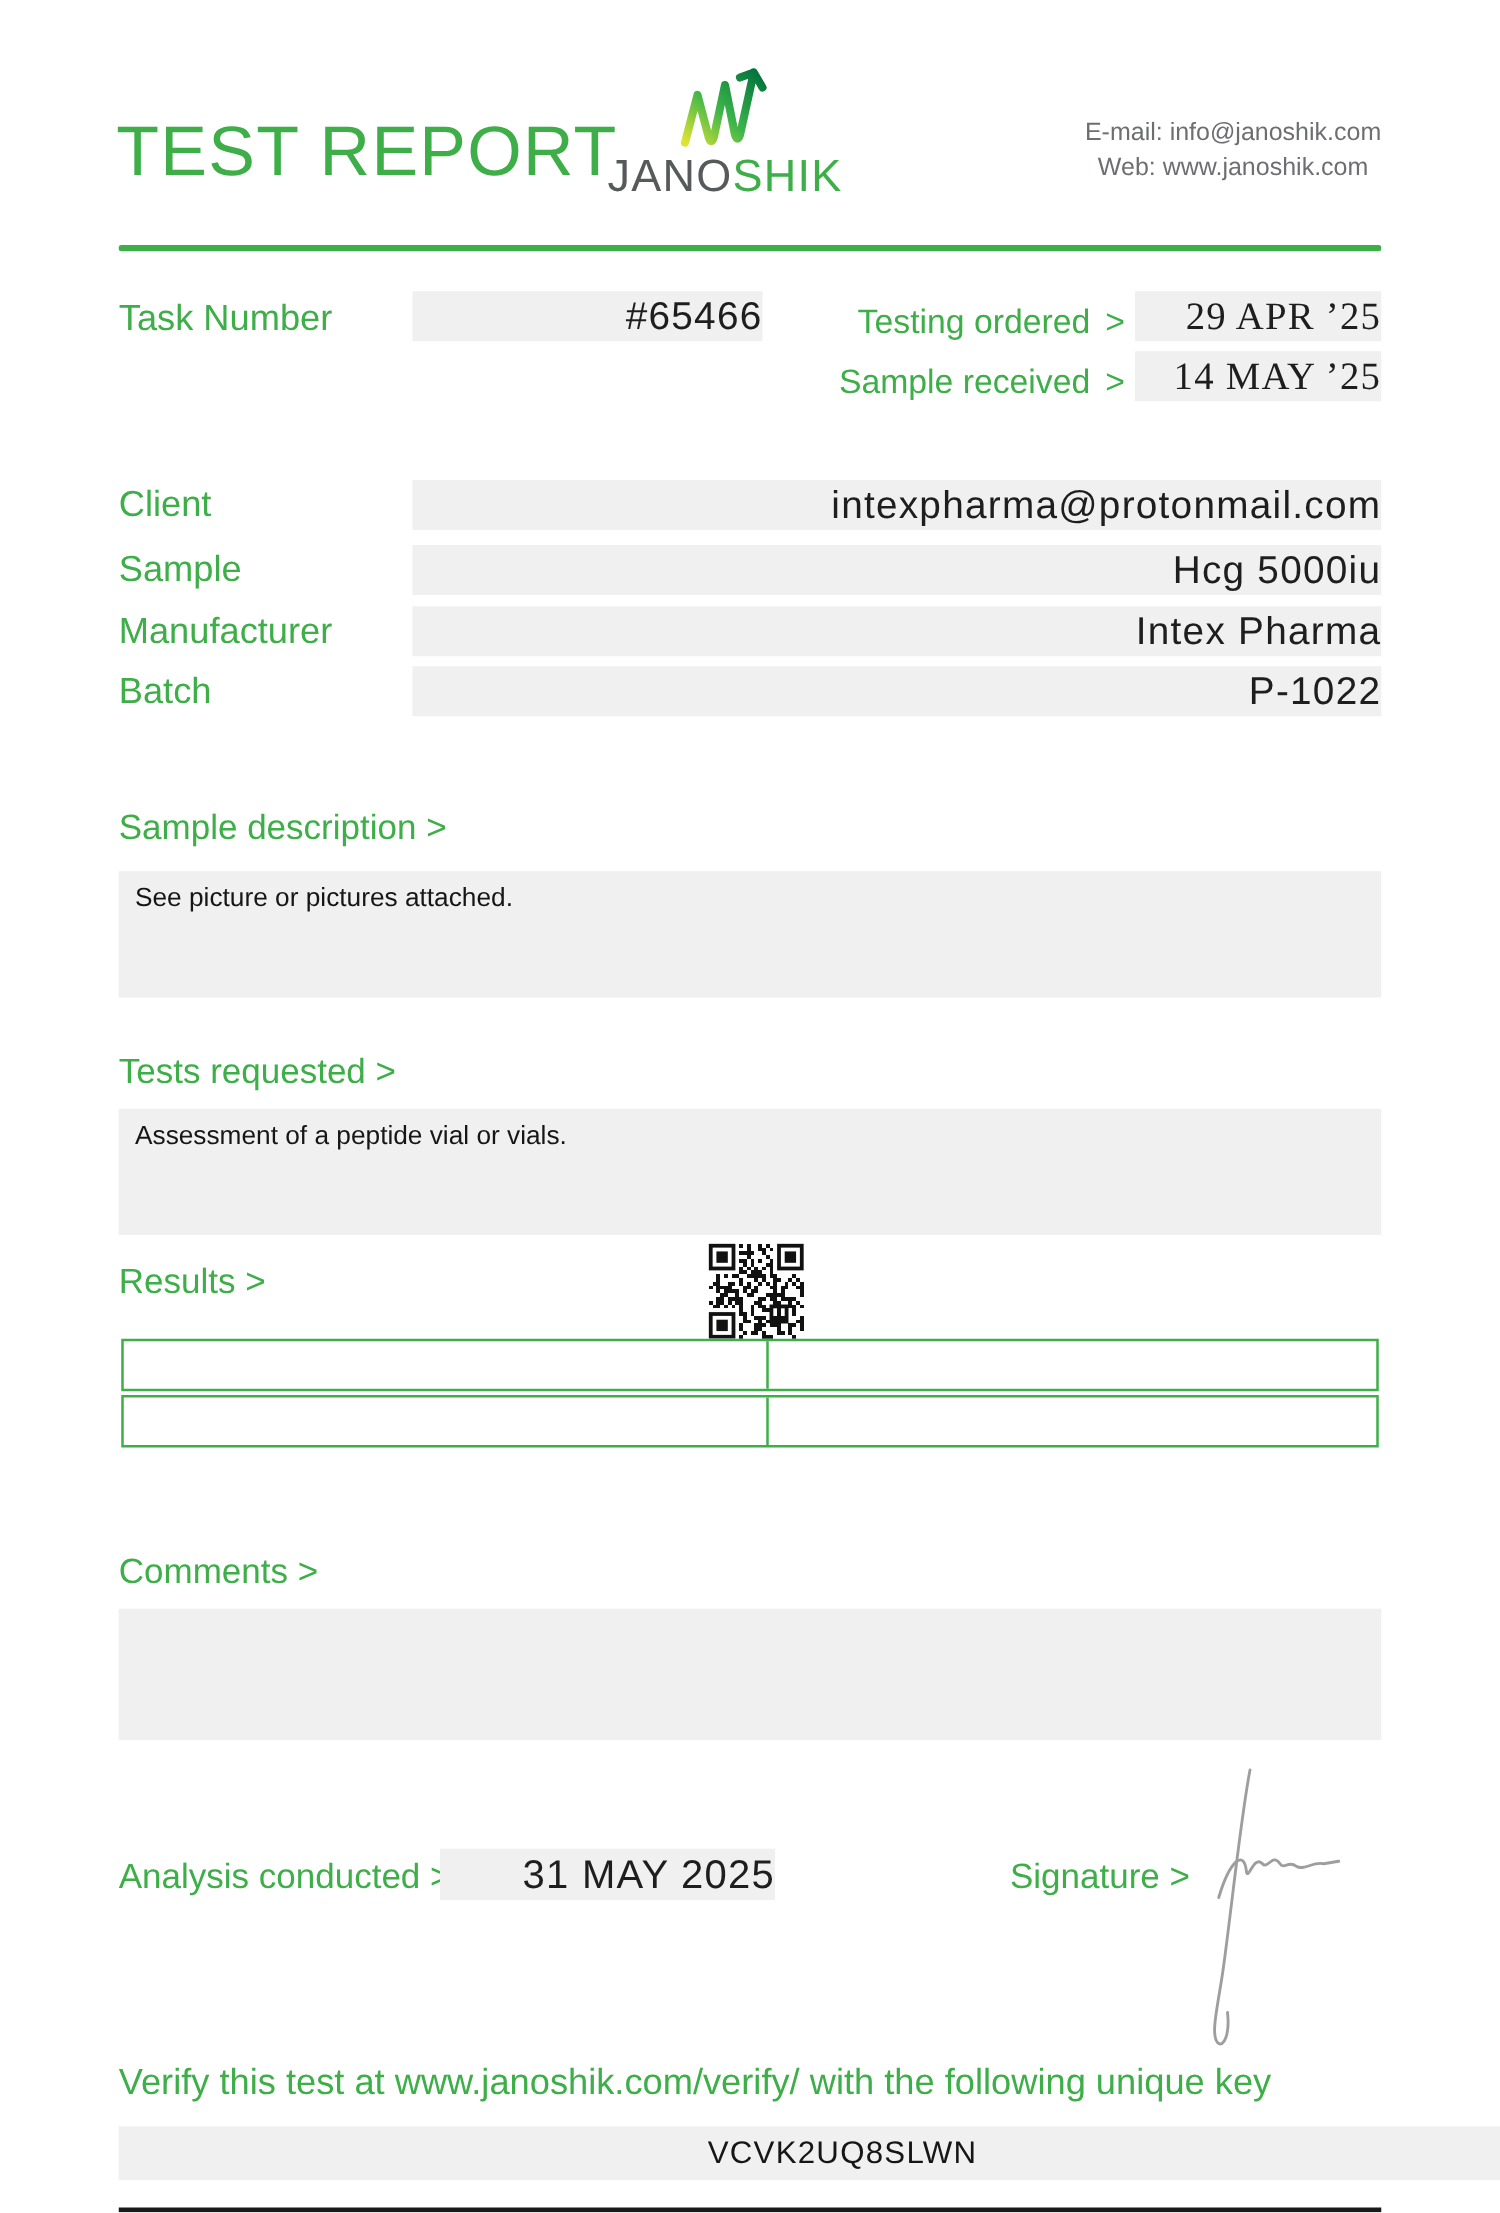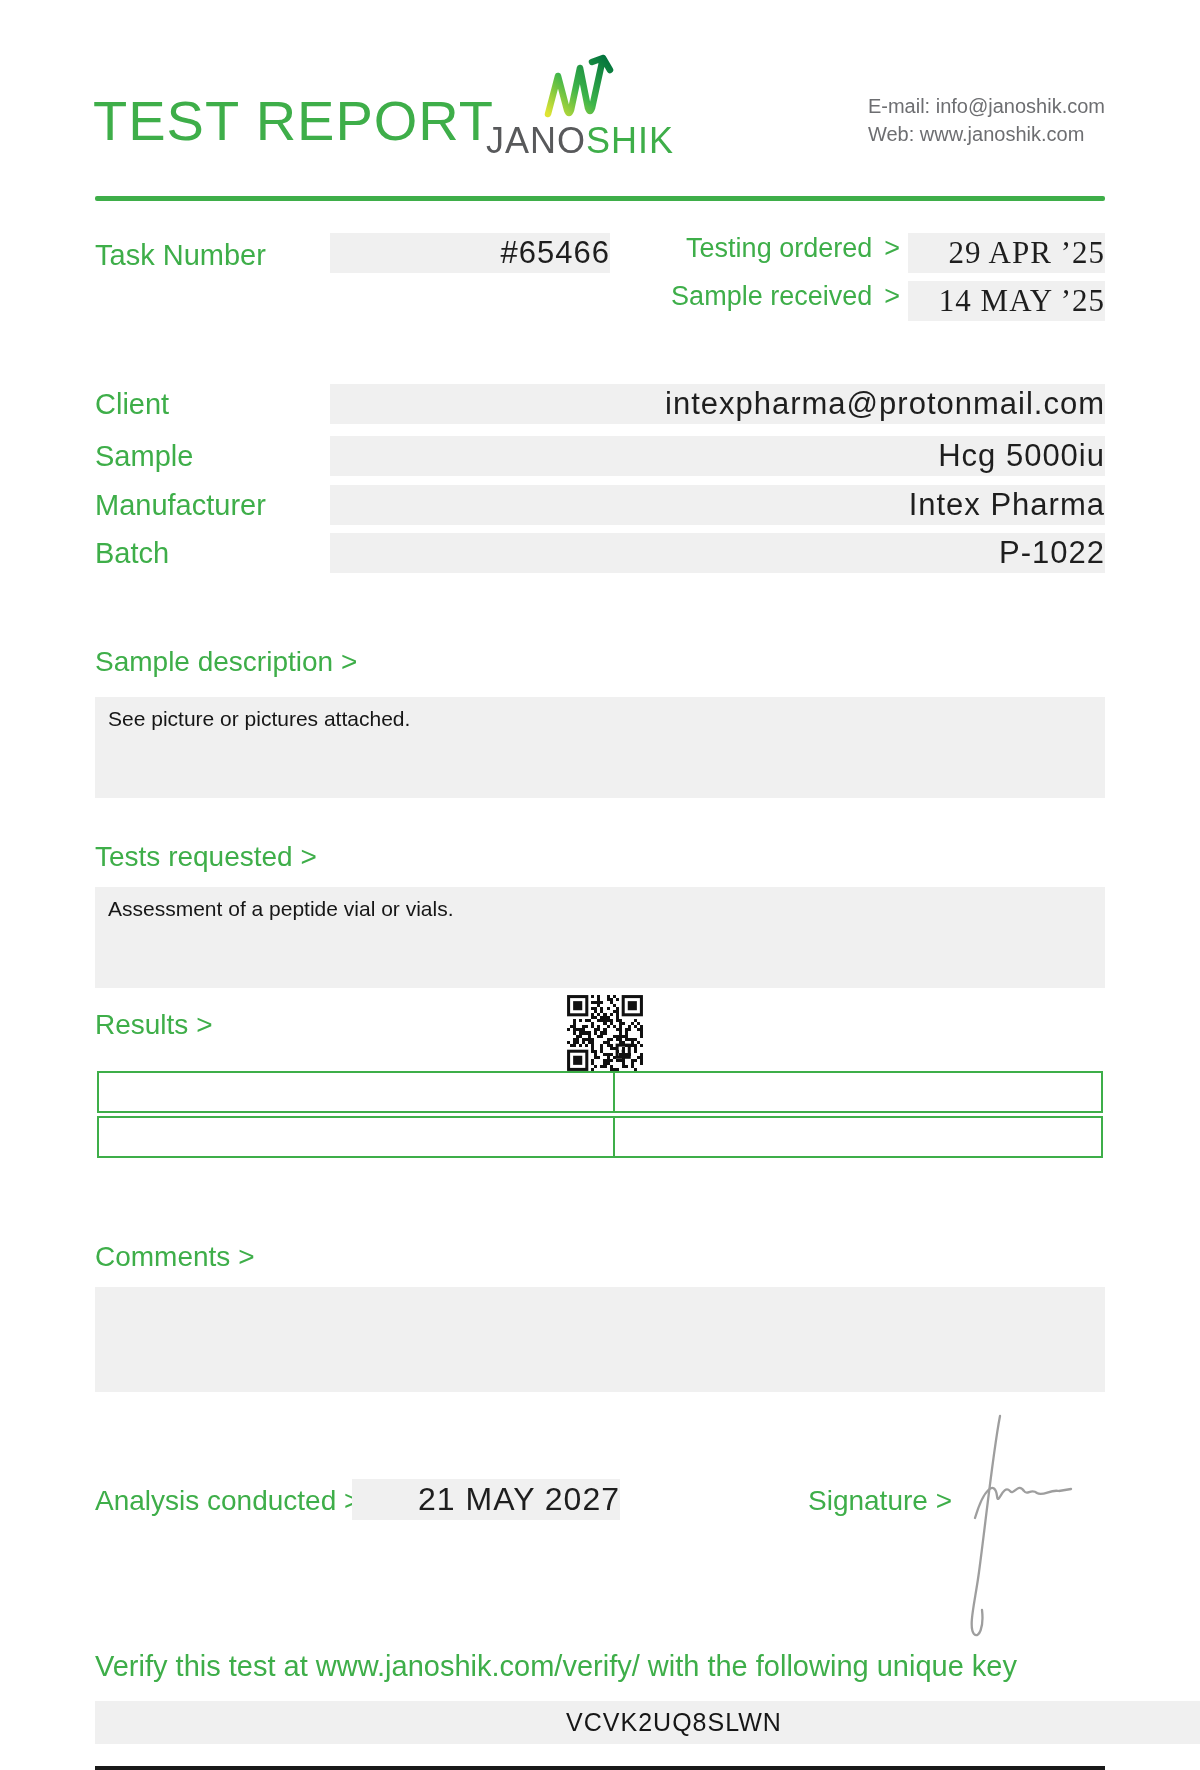--- a/index.html
+++ b/index.html
@@ -11,28 +11,28 @@
   .green{color:#3EAE49;}
   .graybox{background:#f0f0f0;}
 
   
   .title{left:93px;top:88px;font-size:56px;letter-spacing:1px;color:#3EAE49;font-weight:400;}
   .logo{left:450px;top:50px;width:260px;text-align:center;}
   .logo-icon{display:block;margin:0 auto;}
   .logo-text{font-size:36px;font-weight:normal;letter-spacing:1px;margin-top:0px;}
   .logo-text .p1{color:#58595B;}
   .logo-text .p2{color:#3EAE49;}
-  .contact{right:95px;top:92px;text-align:left;font-size:20px;line-height:28px;color:#6d6e71;}
+  .contact{right:95px;top:92px;text-align:center;font-size:20px;line-height:28px;color:#6d6e71;}
   .divider{left:95px;top:196px;width:1010px;height:5px;background:#3EAE49;border-radius:2px;}
 
   
   .task-label{left:95px;top:238px;font-size:29px;line-height:34px;}
   .task-box{left:330px;top:233px;width:280px;height:40px;}
   .box-value{font-size:31px;line-height:40px;padding-left:12px;letter-spacing:1px;white-space:nowrap;text-align:right;}
-  .date-row{left:560px;width:340px;height:40px;display:flex;align-items:flex-start;justify-content:flex-end;font-size:27px;color:#3EAE49;}
+  .date-row{left:560px;width:340px;height:40px;display:flex;align-items:flex-end;justify-content:flex-end;font-size:27px;color:#3EAE49;}
   .date-row .arrow{margin-left:12px;}
   .date-box{left:908px;width:197px;height:40px;}
   .date-box .box-value{padding-left:2px;font-family:Liberation Serif, serif;}
 
   
   .info-label{left:95px;font-size:29px;line-height:40px;color:#3EAE49;}
   .info-box{left:330px;width:775px;height:40px;}
 
   
   .sec-heading{left:95px;font-size:28px;color:#3EAE49;line-height:34px;}
@@ -369,21 +369,21 @@
     </div>
   </div>
 
   <div class="abs sec-heading" style="top:1240px;">Comments &gt;</div>
   <div class="abs sec-box graybox" style="top:1287px;height:105px;">
     <div class="sec-body"></div>
   </div>
 
   <div class="abs analysis-label">Analysis conducted &gt;</div>
   <div class="abs analysis-box graybox">
-    <div class="box-value">21 MAY 2027</div>
+    <div class="box-value">31 MAY 2025</div>
   </div>
 
   <div class="abs signature-label">Signature &gt;</div>
   <svg class="abs signature-svg" width="155" height="245" viewBox="0 0 155 245">
     <g fill="none" stroke="#949494" stroke-width="2.3" stroke-linecap="round" opacity="0.9">
       <path d="M45,6 C38,42 31,110 24,162 C20,192 13,217 19,224 C24,229 29,217 27,200"></path>
       <path d="M20,108 C29,78 40,70 42,86 C43,97 48,73 55,81 C59,86 63,72 69,81 C72,86 76,78 82,83 C88,87 95,79 104,81 L116,79"></path>
     </g>
   </svg>
 

